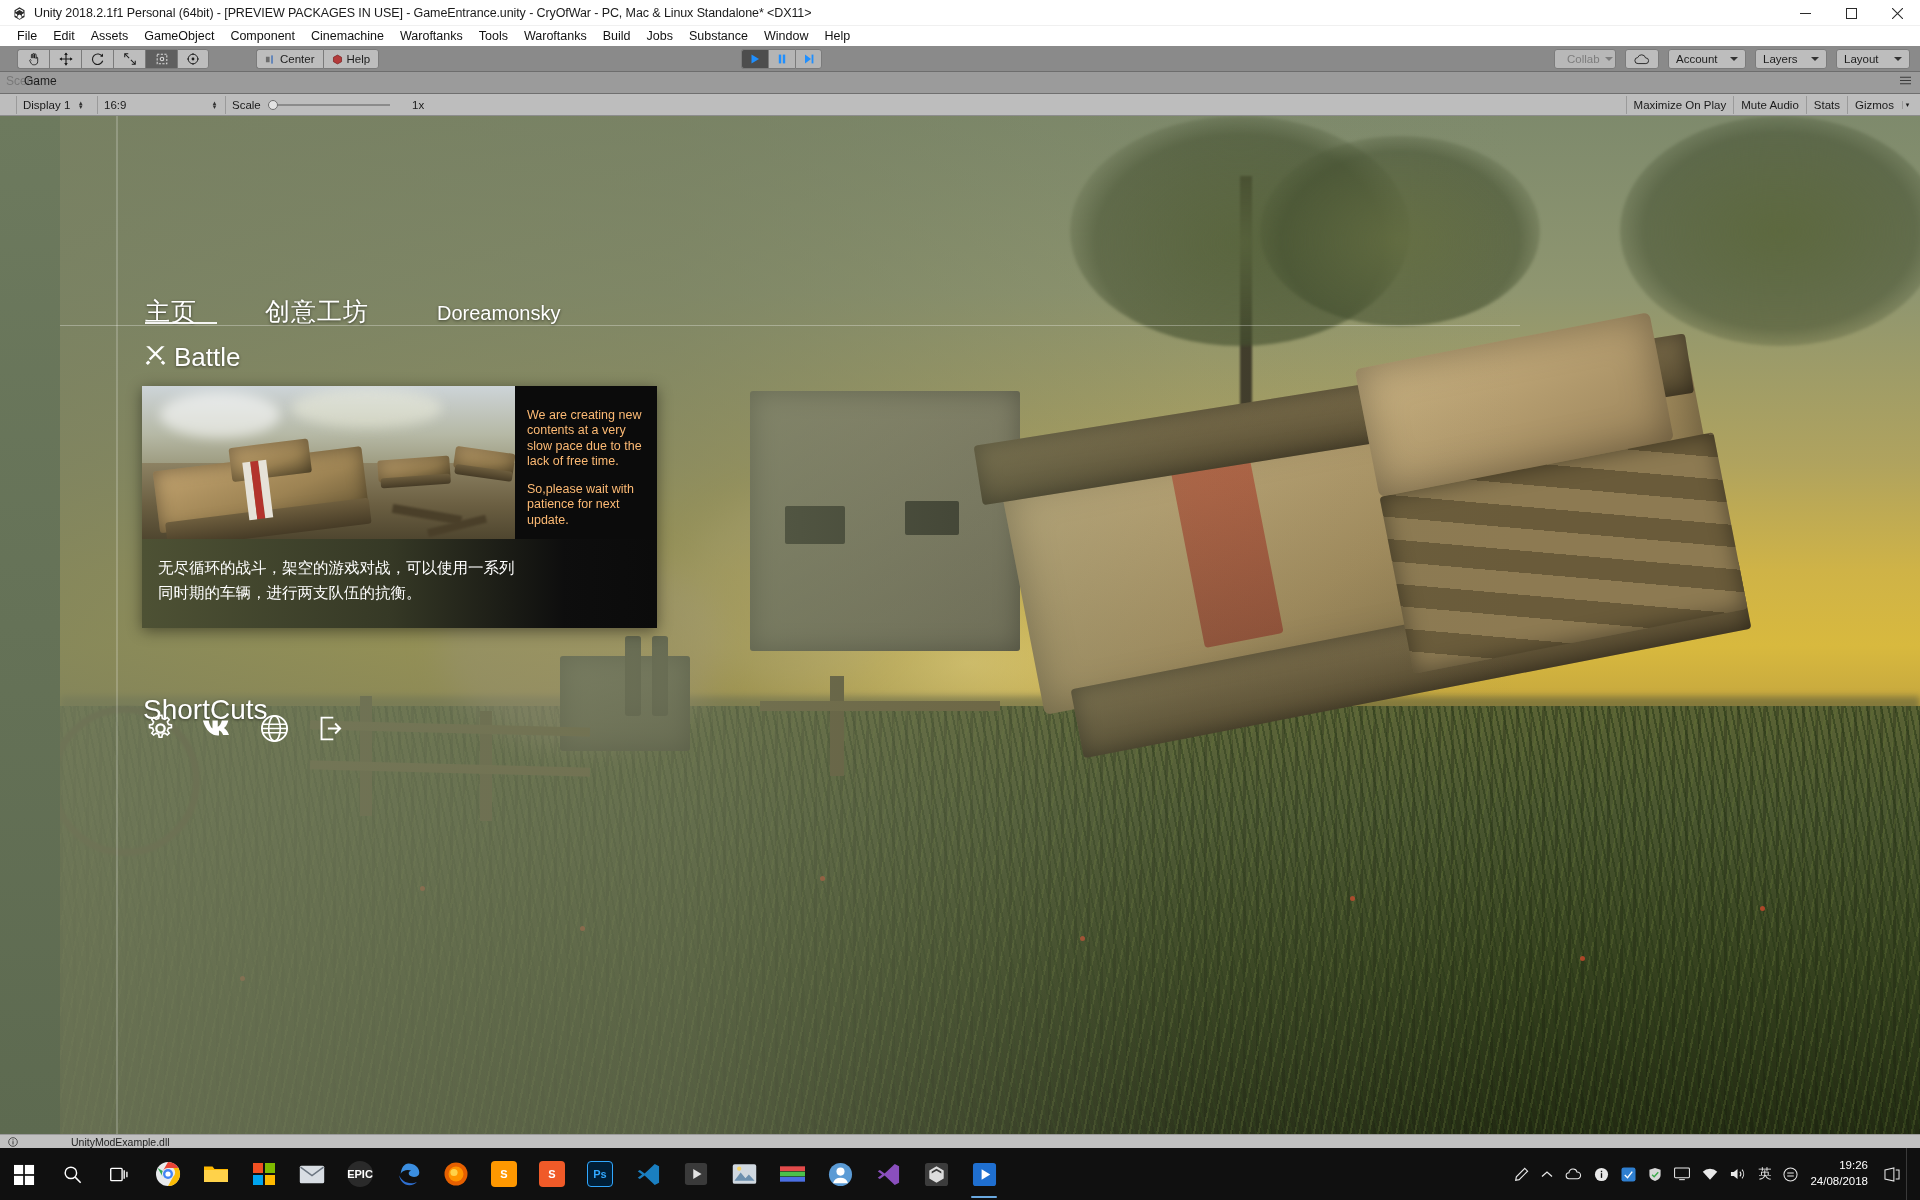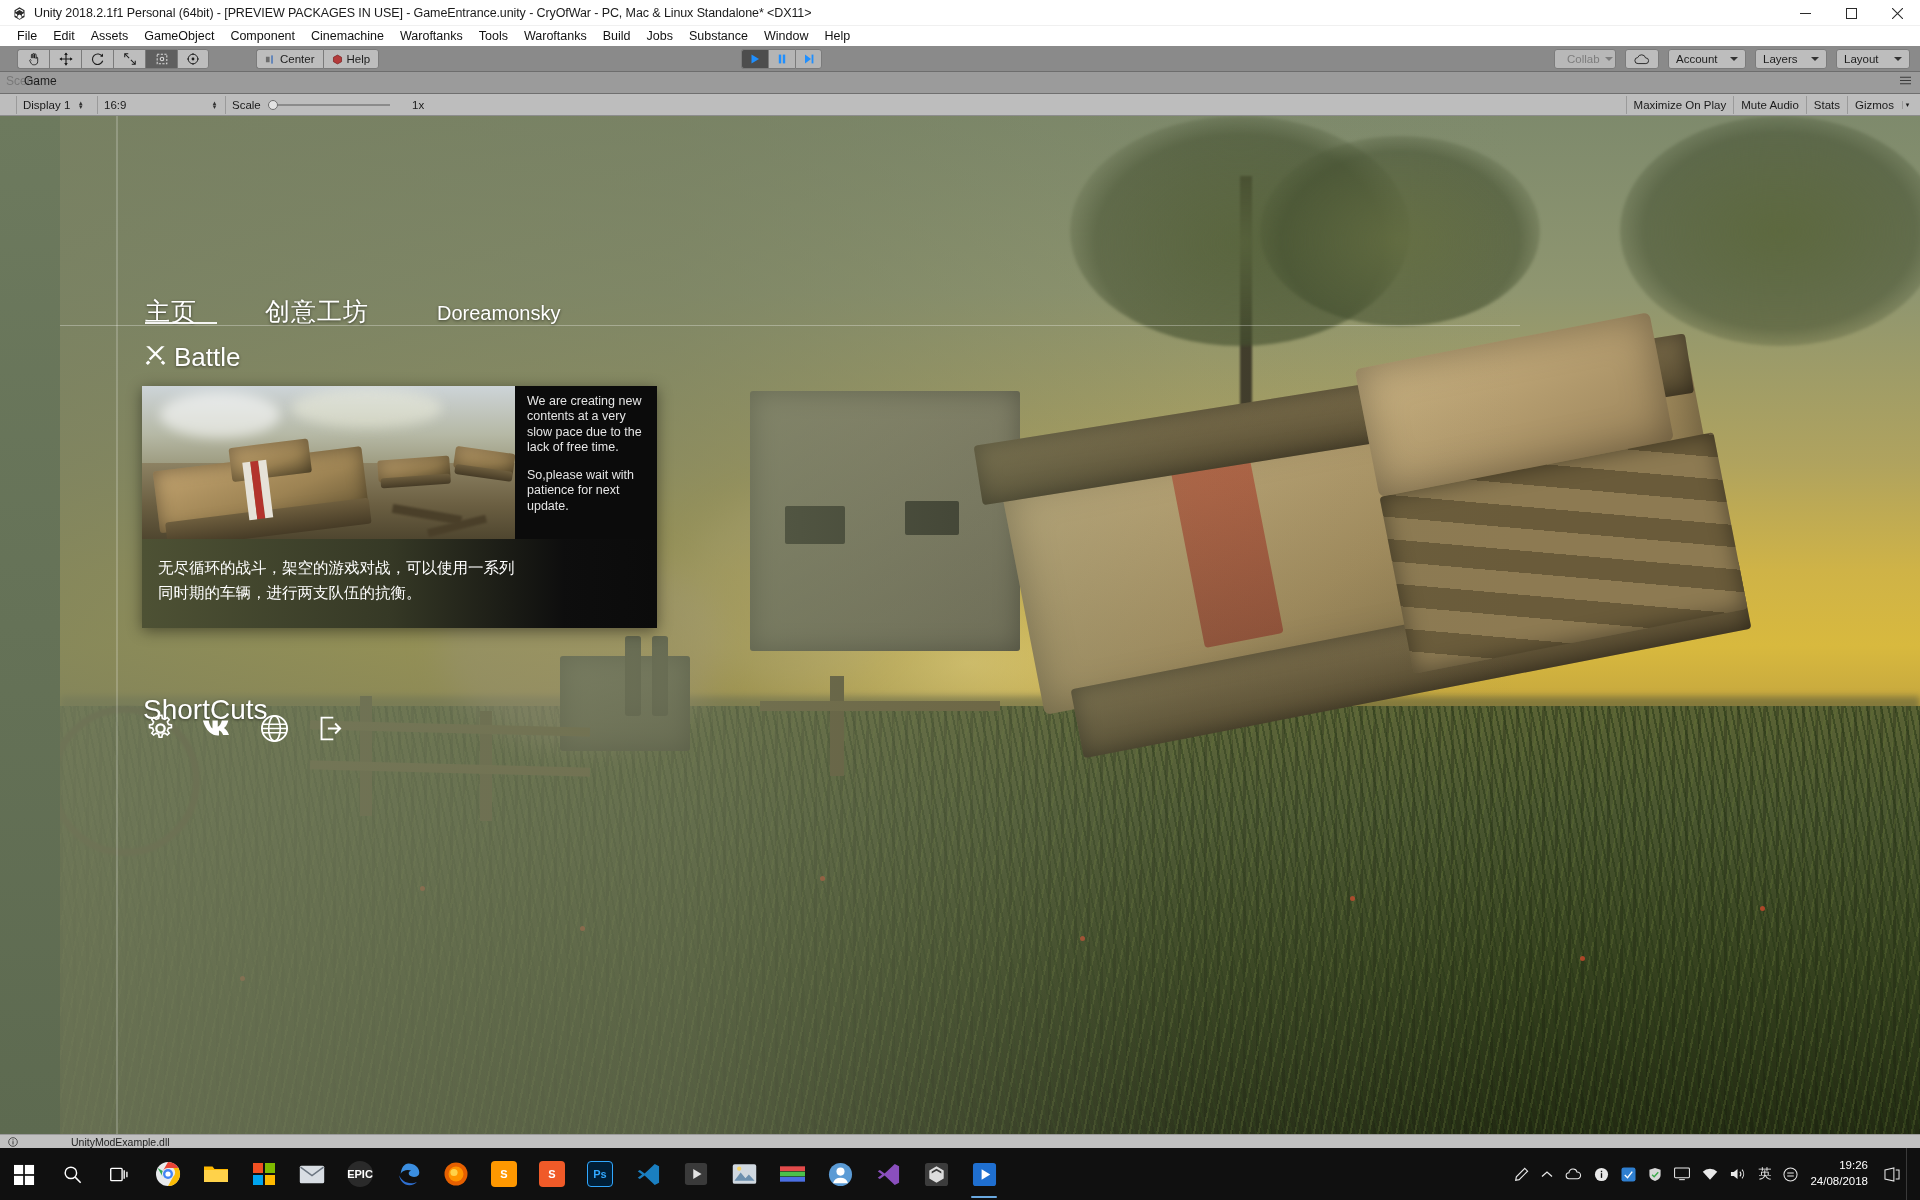--- a/index.html
+++ b/index.html
@@ -134,22 +134,22 @@
   .art-ground { position:absolute; left:0; top:50%; width:100%; height:50%;
                 background:linear-gradient(180deg,#8d8263,#6b5f42 55%,#4f462f); }
   .art-tank { position:absolute; }
   .at-hull { position:absolute; background:linear-gradient(165deg,#c3a470,#9d8353 60%,#6d5c38); border-radius:3px;
              box-shadow:inset 0 0 18px rgba(0,0,0,.4); }
   .at-track { position:absolute; background:linear-gradient(180deg,#6e5e3e,#463b26); border-radius:3px; }
   .at-stripe-w { position:absolute; background:#e6e2d8; }
   .at-stripe-r { position:absolute; background:#b3332c; }
   .art-debris { position:absolute; background:#4a3f29; filter:blur(.8px); }
 
-  #news-text { position:absolute; left:385px; top:0; width:130px; height:153px; padding:8px 8px 0 0;
-               color:#e5e5e5; font-size:12.5px; line-height:1.22; }
+  #news-text { position:absolute; left:385px; top:14px; width:130px; height:153px; padding:8px 8px 0 0;
+               color:#fdba74; font-size:12.5px; line-height:1.22; }
   #news-text p + p { margin-top:13px; }
   #news-desc { position:absolute; left:0; top:153px; width:515px; height:89px;
                background:linear-gradient(90deg,rgba(132,139,86,.55) 0%,rgba(96,102,64,.5) 48%,rgba(14,14,14,.92) 82%,#0b0b0b 100%);
                color:#fff; font-size:15.5px; line-height:1.62; padding:16px 0 0 16px; }
   #news-desc .line { white-space:nowrap; }
 
   #shortcuts-head { position:absolute; left:143px; top:578px; color:#fff; font-size:28px; text-shadow:0 1px 3px rgba(0,0,0,.5); }
   #shortcuts { position:absolute; left:142px; top:594px; display:flex; gap:21px; align-items:center; }
   .sc-icon { width:36px; height:36px; display:flex; align-items:center; justify-content:center; }
 

